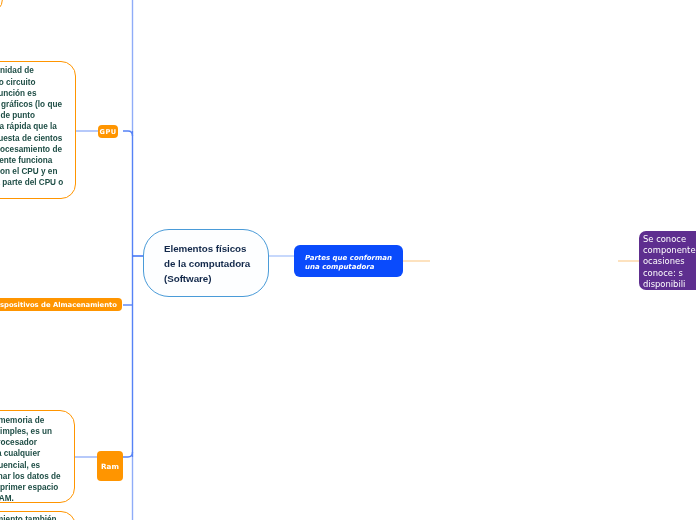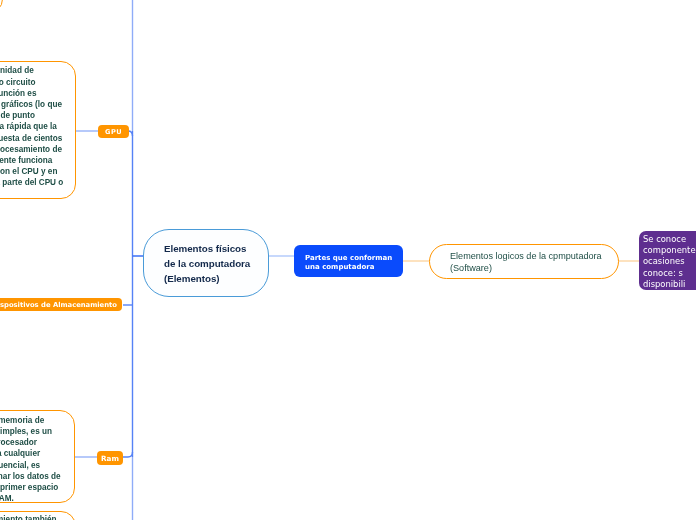--- a/index.html
+++ b/index.html
@@ -12,38 +12,38 @@
   .node{position:absolute;box-sizing:border-box;display:flex;align-items:center;}
 
   
   #n-center{left:143px;top:229px;width:126px;height:68px;border:1.3px solid #4A9BD8;
             border-radius:26px;background:#fdfeff;padding-left:20px;padding-right:8px;}
   #n-center .t{font-size:9.8px;font-weight:700;color:#13294B;line-height:15px;letter-spacing:-0.05px;}
 
   
   #n-root{left:294px;top:245px;width:109px;height:32px;border-radius:6px;background:#0A4BFC;padding-left:11px;padding-top:3px;}
   #n-root .t{font-size:7px;font-weight:700;color:#ffffff;line-height:8.1px;
-             font-family:"DejaVu Sans",sans-serif;white-space:nowrap;}
+             font-family:"DejaVu Sans",sans-serif;white-space:nowrap;font-style:italic;}
 
   
   #n-soft{left:429px;top:244px;width:190px;height:35px;border:1.3px solid #FF9500;
           border-radius:18px;background:#ffffff;padding-left:20px;padding-top:2px;}
   #n-soft .t{font-size:9.1px;font-weight:400;color:#1F4E46;line-height:11.3px;white-space:nowrap;}
 
   
   #n-softdet{left:639px;top:231px;width:120px;height:59px;border-radius:7px;background:#5E2E8F;padding-left:4px;padding-top:3px;}
   #n-softdet .t{font-size:8.4px;font-weight:400;color:#ffffff;line-height:11.1px;
                 font-family:"DejaVu Sans",sans-serif;white-space:nowrap;}
 
   
   .pill{background:#FF9500;border-radius:4px;color:#fff;justify-content:center;
         font-family:"DejaVu Sans",sans-serif;font-weight:700;}
-  #n-gpu{left:98px;top:125px;width:31px;height:13px;align-items:center;}
+  #n-gpu{left:98px;top:125px;width:20px;height:13px;align-items:center;}
   #n-gpu .t{font-size:6.6px;letter-spacing:0.45px;}
-  #n-ram{left:97px;top:451px;width:26px;height:14px;}
+  #n-ram{left:97px;top:451px;width:26px;height:30px;}
   #n-ram .t{font-size:7.2px;}
   #n-store{left:-13px;top:298px;width:135px;height:13px;}
   #n-store .t{font-size:6.8px;letter-spacing:0px;white-space:nowrap;}
 
   
   .det{position:absolute;box-sizing:border-box;border:1.2px solid #FF9500;
        border-radius:15px;background:#fff;display:flex;align-items:center;}
   .det .t{font-size:8.2px;font-weight:600;color:#1F4E46;line-height:11.2px;white-space:nowrap;}
   #d-gpu{left:-83px;top:61px;width:159px;height:138px;padding-left:17px;padding-right:10px;padding-bottom:6px;}
   #d-ram{left:-93px;top:410px;width:168px;height:93px;padding-left:7px;padding-right:10px;padding-top:6px;}
@@ -118,37 +118,31 @@
   <div class="node det" id="d-store">
     <div class="t">
         <div class="ln">Los dispositivos de almacenamiento también</div>
       </div>
   </div>
 
   <div class="node" id="n-center">
     <div class="t">
         <div class="ln">Elementos físicos</div>
         <div class="ln">de la computadora</div>
-        <div class="ln">(Elementos)</div>
+        <div class="ln">(Software)</div>
       </div>
   </div>
 
   <div class="node" id="n-root">
     <div class="t">
         <div class="ln">Partes que conforman</div>
         <div class="ln">una computadora</div>
       </div>
   </div>
 
-  <div class="node" id="n-soft">
-    <div class="t">
-        <div class="ln">Elementos logicos de la cpmputadora</div>
-        <div class="ln">(Software)</div>
-      </div>
-  </div>
 
   <div class="node" id="n-softdet">
     <div class="t">
         <div class="ln">Se conoce</div>
         <div class="ln">componente</div>
         <div class="ln">ocasiones</div>
         <div class="ln">conoce: s</div>
         <div class="ln">disponibili</div>
       </div>
   </div>

